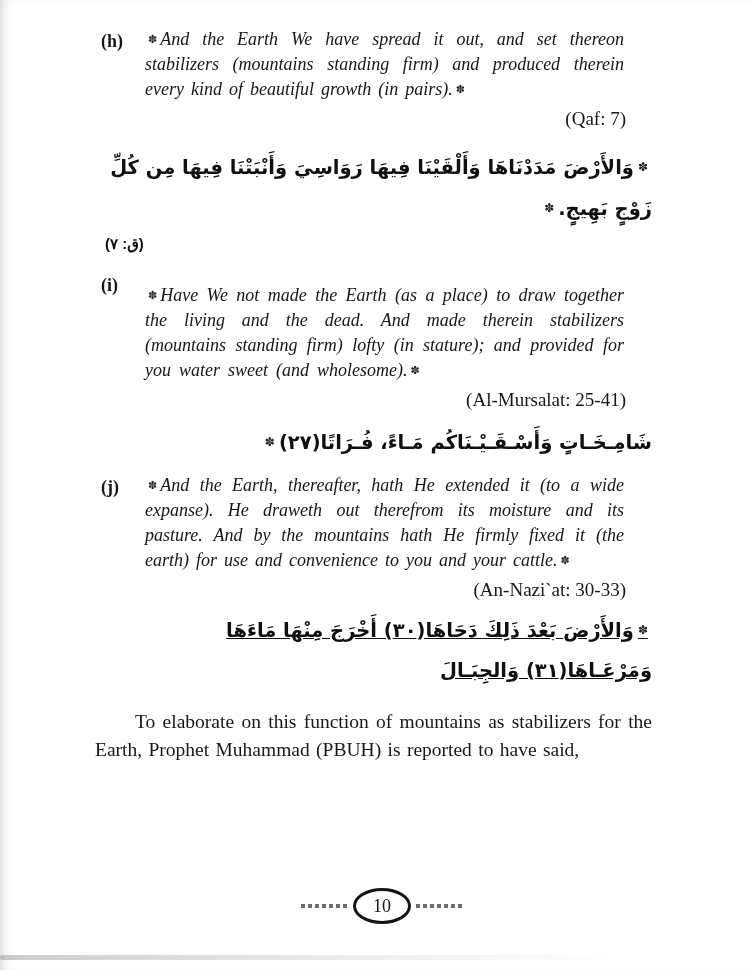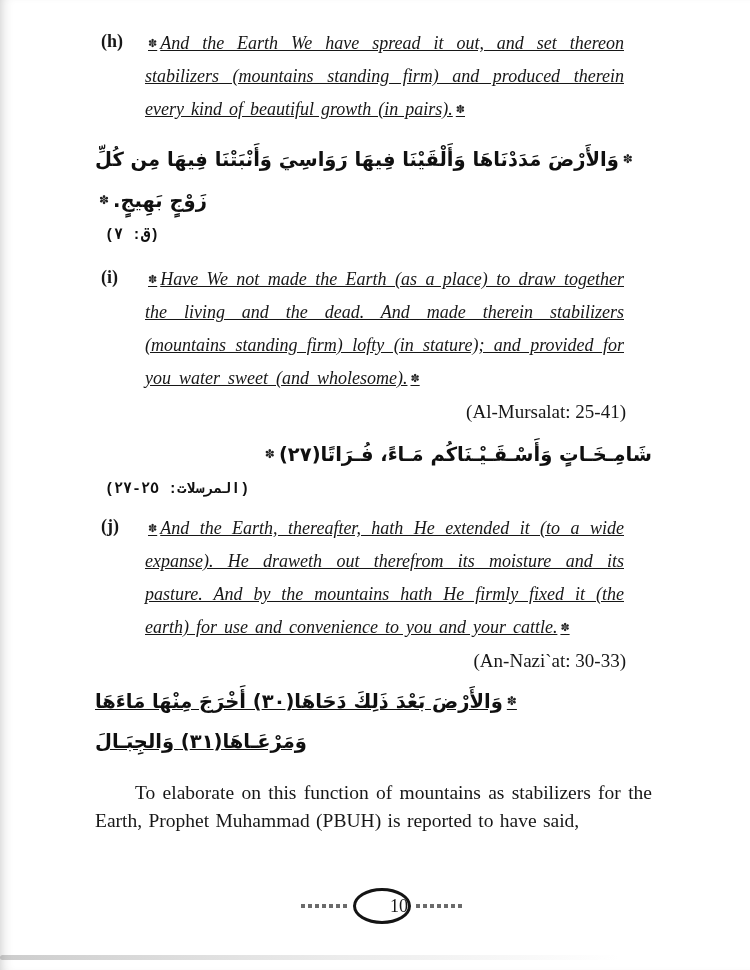--- a/index.html
+++ b/index.html
@@ -27,26 +27,25 @@
     font-size: 18px;
     line-height: 28.5px;
     padding-left: 6px;
     box-sizing: border-box;
   }
   .quote {
     flex: 1;
     padding-right: 28px;
     font-style: italic;
     font-size: 18px;
-    line-height: 33px;
+    line-height: 25px;
     text-align: justify;
     word-spacing: 2.5px;
-    text-decoration: underline;
   }
-  .item-i .quote { word-spacing: 3.5px; }
+  .item-i .quote { word-spacing: 3.5px; margin-top: 12px; }
   .orn {
     font-family: "DejaVu Sans", sans-serif;
     font-style: normal;
     font-size: 11px;
     vertical-align: 2px;
     padding: 0 3px;
     color: #222;
   }
   .citation {
     text-align: right;
@@ -60,33 +59,33 @@
     direction: rtl;
     font-family: "DejaVu Sans", sans-serif;
     font-weight: bold;
     font-size: 19.5px;
     line-height: 40px;
     color: #101010;
   }
   .ar-verse-1 { margin-top: 13px; }
   .ar-verse-2 { margin-top: 7px; }
   .ar-verse-3 { margin-top: 5px; text-decoration: underline; }
-  .ar-line1 { text-align: left; }
+  .ar-line1 { text-align: right; }
   .ar-line2 { }
   .ar-orn {
     font-size: 12px;
     vertical-align: 3px;
     padding: 0 4px;
     font-weight: normal;
   }
   .ar-citation {
     direction: rtl;
     text-align: left;
     padding-left: 10px;
-    font-family: Liberation Mono, monospace;
+    font-family: Liberation Sans, sans-serif;
     font-weight: bold;
     font-size: 15px;
     line-height: 24px;
     margin-top: 3px;
     color: #101010;
   }
 
   .para {
     margin-top: 17px;
     font-size: 19.5px;
@@ -113,21 +112,21 @@
     background: repeating-linear-gradient(90deg, #3a3a3a 0 4px, transparent 4px 7px);
     opacity: 0.75;
   }
   .oval {
     width: 52px;
     height: 30px;
     border: 3px solid #141414;
     border-radius: 50%;
     display: flex;
     align-items: center;
-    justify-content: flex-end;
+    justify-content: center;
     font-size: 18px;
     background: #fff;
   }
   .scan-streak {
     position: absolute;
     left: 0;
     bottom: 10px;
     width: 620px;
     height: 5px;
     border-radius: 3px;
@@ -137,36 +136,36 @@
 </head>
 <body>
 
 <div class="page">
   <div class="content">
 
     <div class="item item-h">
       <div class="item-label">(h)</div>
       <div class="quote"><span class="orn">✽</span><span>And the Earth We have spread it out, and set thereon stabilizers (mountains standing firm) and produced therein every kind of beautiful growth (in pairs).</span><span class="orn">✽</span></div>
     </div>
+    <div class="citation">(Qaf: 7)</div>
 
     <div class="ar-verse ar-verse-1">
       <div class="ar-line1"><span class="orn ar-orn">✽</span><span>وَالأَرْضَ مَدَدْنَاهَا وَأَلْقَيْنَا فِيهَا رَوَاسِيَ وَأَنْبَتْنَا فِيهَا مِن كُلِّ زَوْجٍ بَهِيجٍ.</span><span class="orn ar-orn">✽</span></div>
     </div>
     <div class="ar-citation">(ق: ٧)</div>
 
     <div class="item item-i">
       <div class="item-label">(i)</div>
       <div class="quote"><span class="orn">✽</span><span>Have We not made the Earth (as a place) to draw together the living and the dead. And made therein stabilizers (mountains standing firm) lofty (in stature); and provided for you water sweet (and wholesome).</span><span class="orn">✽</span></div>
     </div>
     <div class="citation">(Al-Mursalat: 25-41)</div>
 
     <div class="ar-verse ar-verse-2">
       <div class="ar-line2"><span>شَامِـخَـاتٍ وَأَسْـقَـيْـنَاكُم مَـاءً، فُـرَاتًا(٢٧)</span><span class="orn ar-orn">✽</span></div>
     </div>
-    <div class="ar-citation">(المرسلات: ٢٥-٢٧)</div>
 
     <div class="item item-j">
       <div class="item-label">(j)</div>
       <div class="quote"><span class="orn">✽</span><span>And the Earth, thereafter, hath He extended it (to a wide expanse). He draweth out therefrom its moisture and its pasture. And by the mountains hath He firmly fixed it (the earth) for use and convenience to you and your cattle.</span><span class="orn">✽</span></div>
     </div>
     <div class="citation">(An-Nazi`at: 30-33)</div>
 
     <div class="ar-verse ar-verse-3">
       <div class="ar-line1"><span class="orn ar-orn">✽</span><span>وَالأَرْضَ بَعْدَ ذَلِكَ دَحَاهَا(٣٠) أَخْرَجَ مِنْهَا مَاءَهَا وَمَرْعَـاهَا(٣١) وَالجِبَـالَ</span></div>
     </div>

